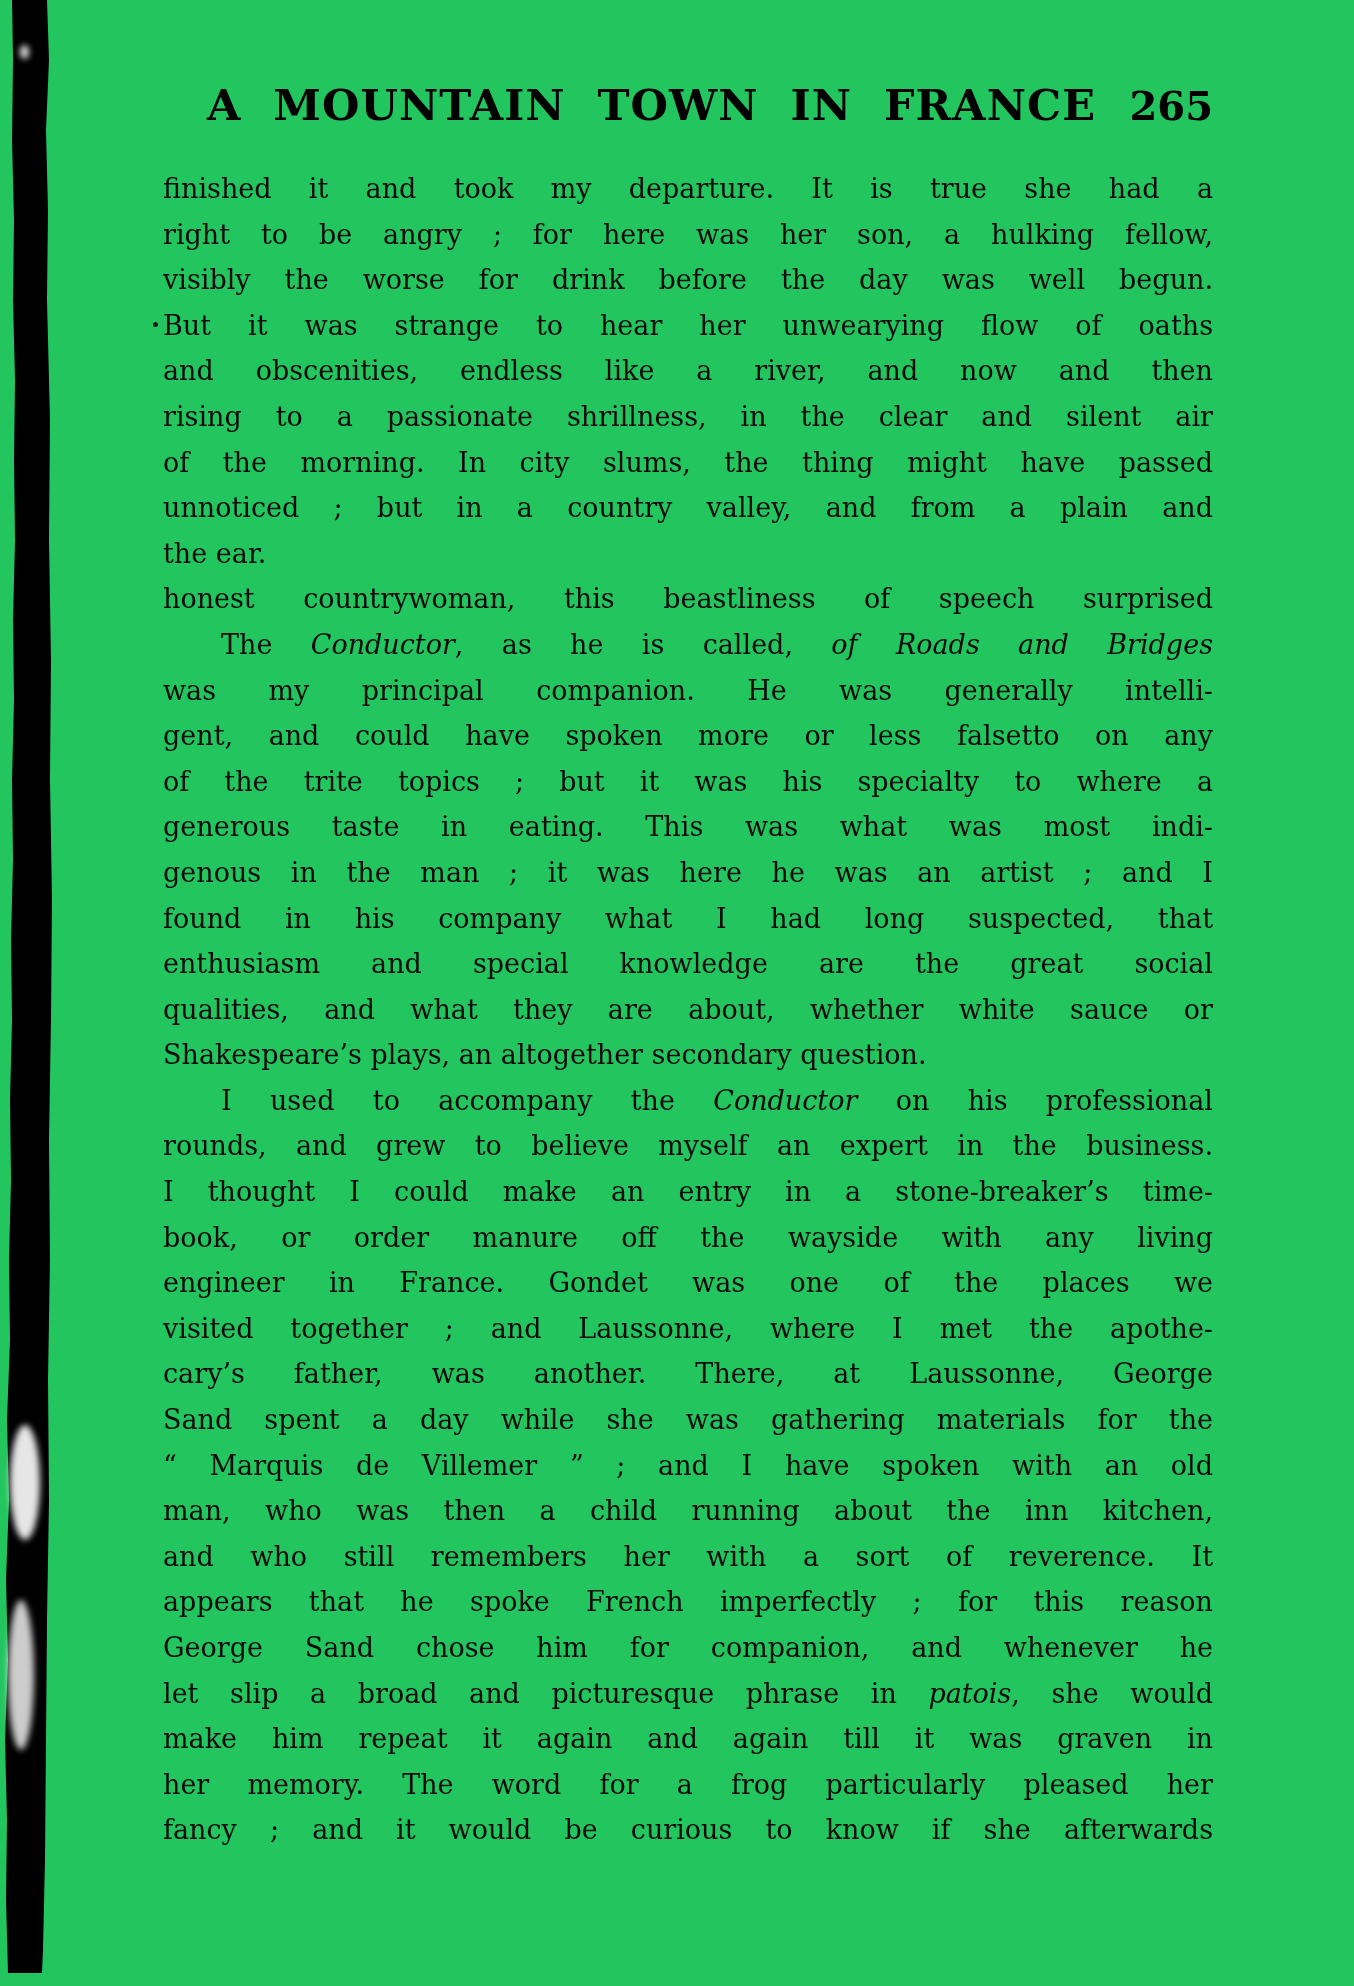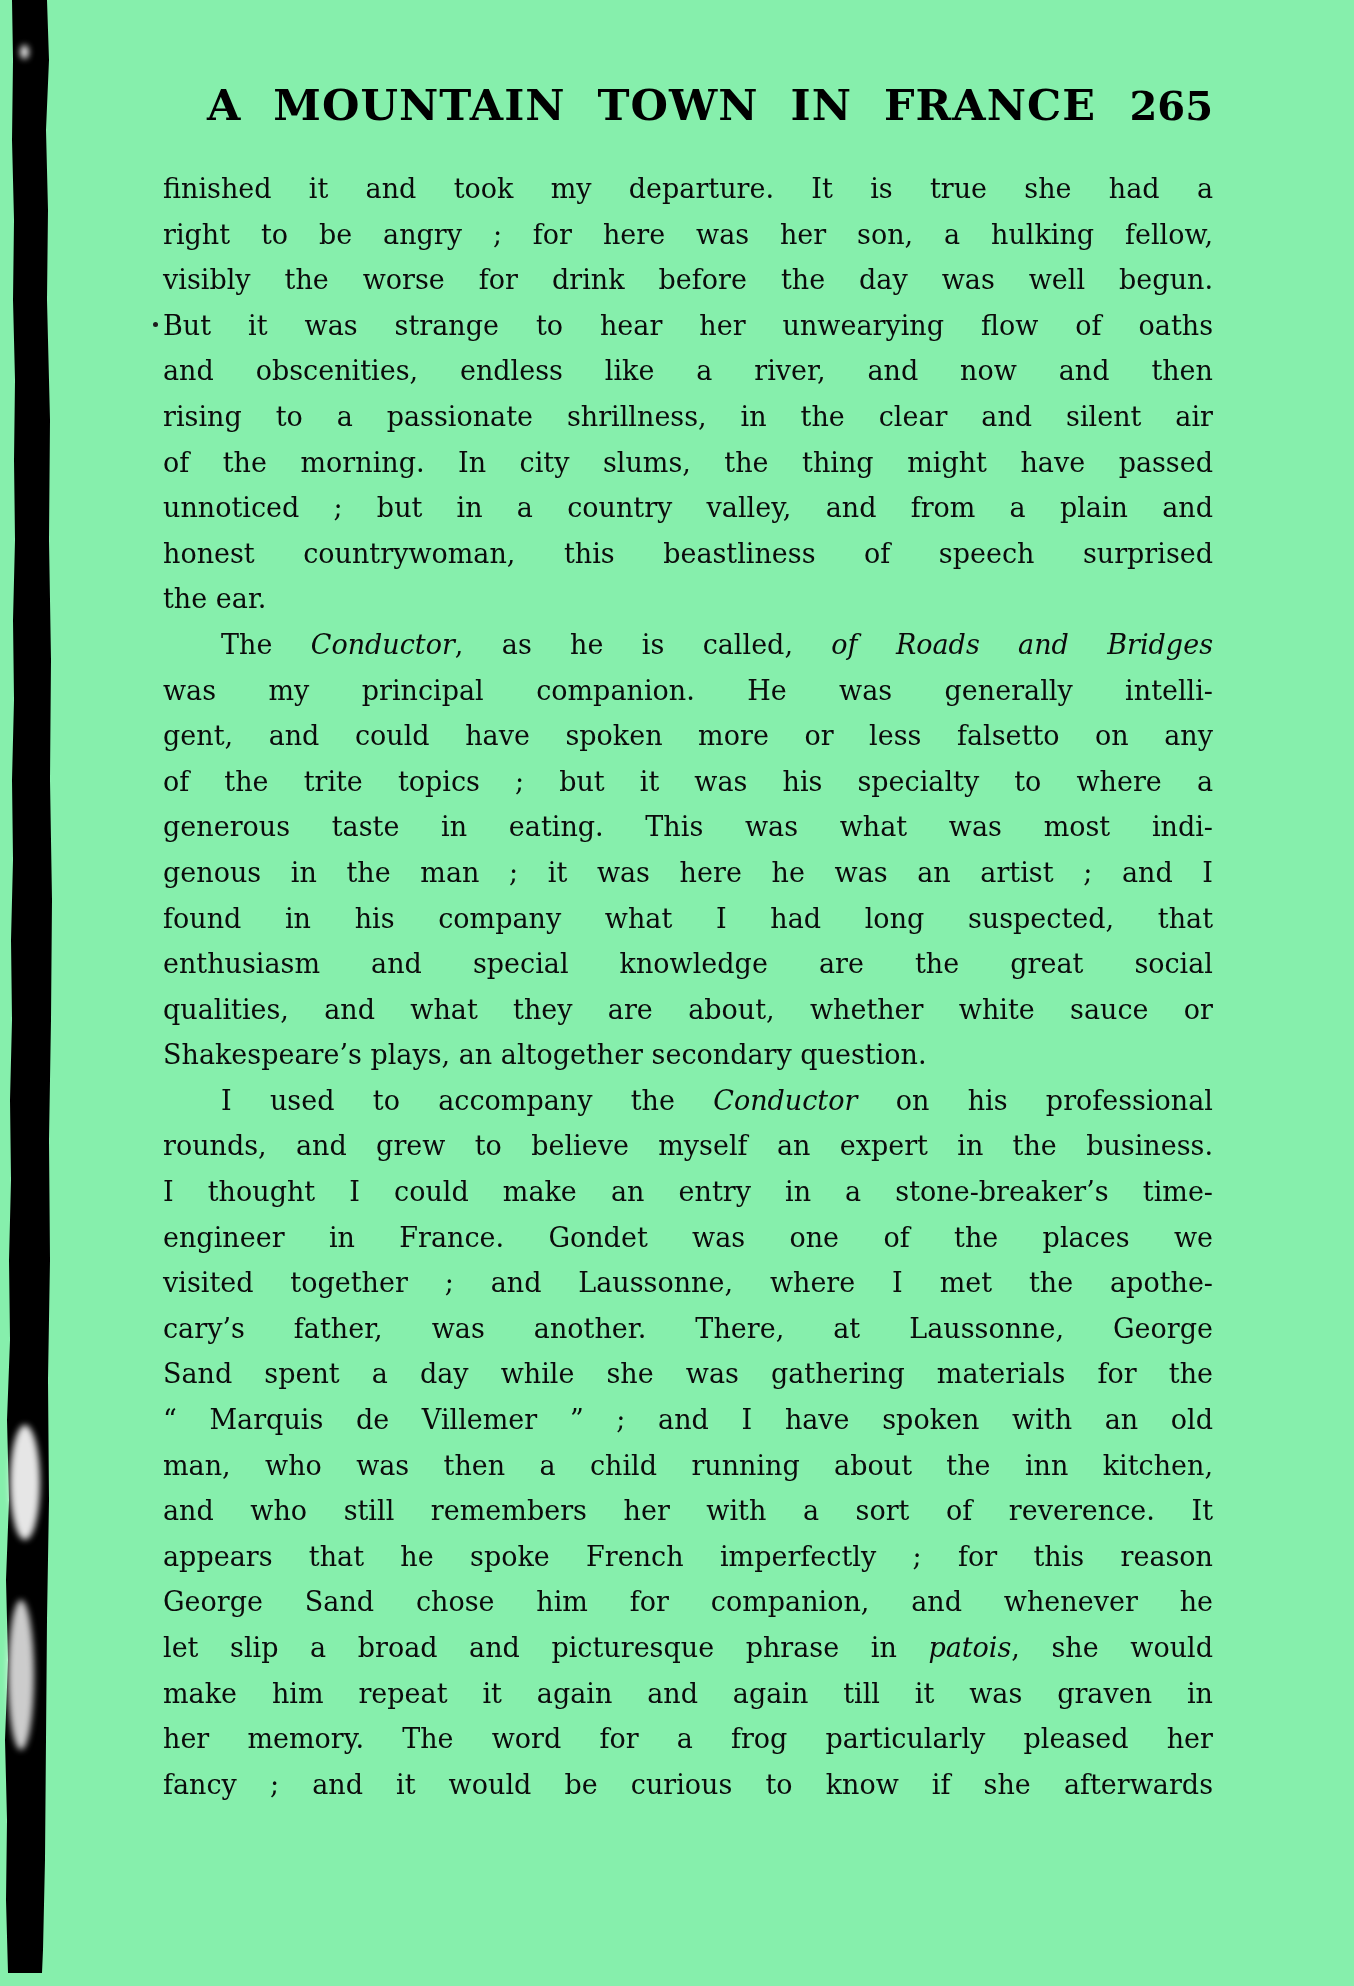--- a/index.html
+++ b/index.html
@@ -4,21 +4,21 @@
 <style>
   html, body {
     margin: 0;
     padding: 0;
     background: #ffffff;
   }
   .page {
     position: relative;
     width: 1354px;
     height: 1986px;
-    background: #86efac;
+    background: #22c55e;
     overflow: hidden;
     font-family: "DejaVu Serif", "Liberation Serif", serif;
     color: #0b0b0b;
   }
 
   
   .binding {
     position: absolute;
     left: 0;
     top: 0;
@@ -124,35 +124,36 @@
 
   <div class="text-block">
       <div class="line just"><span>finished it and took my departure.  It is true she had a</span></div>
       <div class="line just"><span>right to be angry ;  for here was her son, a hulking fellow,</span></div>
       <div class="line just"><span>visibly the worse for drink before the day was well begun.</span></div>
       <div class="line just"><span>But it was strange to hear her unwearying flow of oaths</span></div>
       <div class="line just"><span>and obscenities, endless like a river, and now and then</span></div>
       <div class="line just"><span>rising to a passionate shrillness, in the clear and silent air</span></div>
       <div class="line just"><span>of the morning.  In city slums, the thing might have passed</span></div>
       <div class="line just"><span>unnoticed ;  but in a country valley, and from a plain and</span></div>
+      <div class="line"><span>the ear.</span></div>
       <div class="line just"><span>honest countrywoman, this beastliness of speech surprised</span></div>
-      <div class="line"><span>the ear.</span></div>
       <div class="line just indent"><span>The </span><span class="it">Conductor</span><span>, as he is called, </span><span class="it">of Roads and Bridges</span></div>
       <div class="line just"><span>was my principal companion.  He was generally intelli-</span></div>
       <div class="line just"><span>gent, and could have spoken more or less falsetto on any</span></div>
       <div class="line just"><span>of the trite topics ;  but it was his specialty to where a</span></div>
       <div class="line just"><span>generous taste in eating.  This was what was most indi-</span></div>
       <div class="line just"><span>genous in the man ;  it was here he was an artist ;  and I</span></div>
       <div class="line just"><span>found in his company what I had long suspected, that</span></div>
       <div class="line just"><span>enthusiasm and special knowledge are the great social</span></div>
       <div class="line just"><span>qualities, and what they are about, whether white sauce or</span></div>
       <div class="line"><span>Shakespeare’s plays, an altogether secondary question.</span></div>
       <div class="line just indent"><span>I used to accompany the </span><span class="it">Conductor</span><span> on his professional</span></div>
       <div class="line just"><span>rounds, and grew to believe myself an expert in the business.</span></div>
       <div class="line just"><span>I thought I could make an entry in a stone-breaker’s time-</span></div>
+      <div class="line just"><span>book, or order manure off the wayside with any living</span></div>
       <div class="line just"><span>engineer in France.  Gondet was one of the places we</span></div>
       <div class="line just"><span>visited together ;  and Laussonne, where I met the apothe-</span></div>
       <div class="line just"><span>cary’s father, was another.  There, at Laussonne, George</span></div>
       <div class="line just"><span>Sand spent a day while she was gathering materials for the</span></div>
       <div class="line just"><span>“ Marquis de Villemer ” ;  and I have spoken with an old</span></div>
       <div class="line just"><span>man, who was then a child running about the inn kitchen,</span></div>
       <div class="line just"><span>and who still remembers her with a sort of reverence.  It</span></div>
       <div class="line just"><span>appears that he spoke French imperfectly ;  for this reason</span></div>
       <div class="line just"><span>George Sand chose him for companion, and whenever he</span></div>
       <div class="line just"><span>let slip a broad and picturesque phrase in </span><span class="it">patois</span><span>, she would</span></div>

